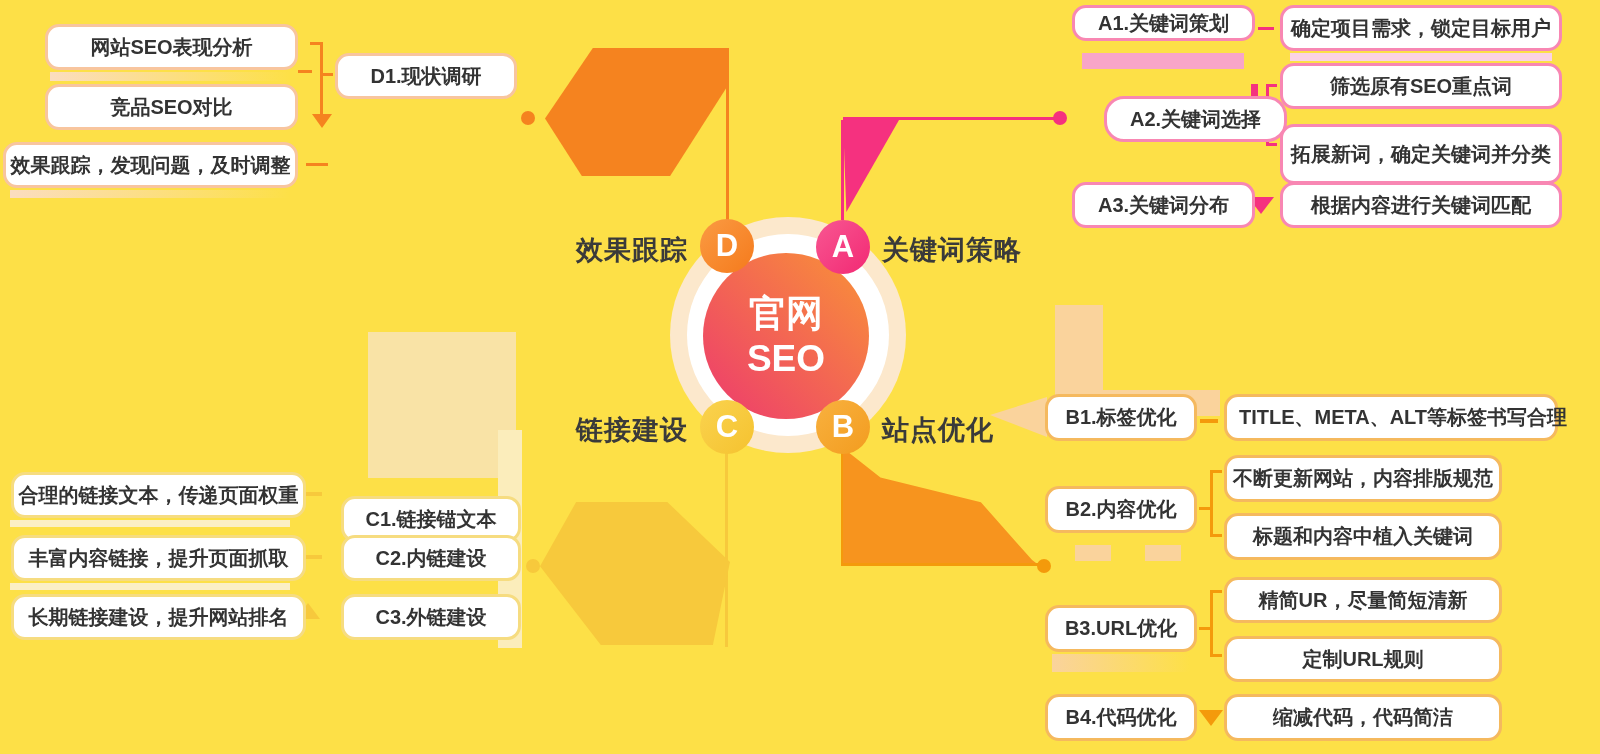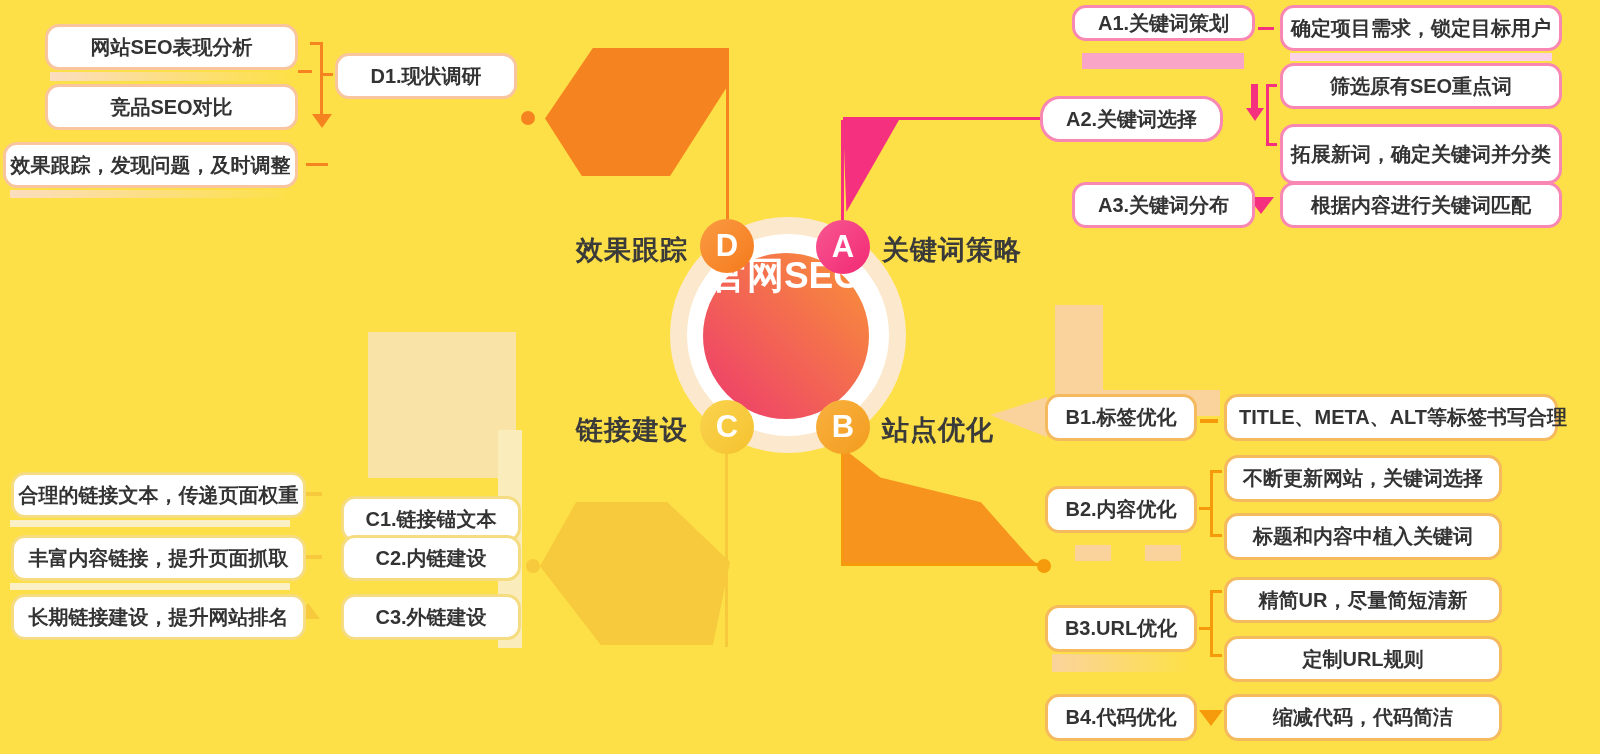--- a/index.html
+++ b/index.html
@@ -29,21 +29,21 @@
     z-index:6;
   }
   .side-label{
     position:absolute;font-size:27px;font-weight:bold;color:#3a3a3a;
     letter-spacing:1px;z-index:6;white-space:nowrap;
   }
   #center-main{
     position:absolute;left:703px;top:253px;width:166px;height:166px;border-radius:50%;
     background:linear-gradient(225deg,var(--grad-start) 0%,var(--grad-end) 100%);
     color:#fff;font-size:37px;font-weight:bold;line-height:1.22;
-    display:flex;flex-direction:row;align-items:flex-start;justify-content:center;
+    display:flex;flex-direction:column;align-items:center;justify-content:center;
     z-index:5;text-align:center;
   }
 </style>
 </head>
 <body>
 
 <div id="stage">
 
   <div class="box orange-d" style="left:45px;top:24px;width:253px;height:46px;">网站SEO表现分析</div>
   <div class="bar" style="left:50px;top:72px;width:240px;height:9px;background:linear-gradient(90deg,var(--orange-shadow),rgba(251,221,192,0));"></div>
@@ -68,21 +68,21 @@
   <div class="line" style="left:843px;top:117px;width:215px;height:3px;background:var(--pink);"></div>
   <div class="poly" style="left:843px;top:120px;width:56px;height:92px;background:var(--pink);clip-path:polygon(0 0,100% 0,6% 100%);"></div>
   <div class="dot" style="left:1053px;top:111px;background:var(--pink);"></div>
 
   <div class="box pink" style="left:1072px;top:5px;width:183px;height:36px;">A1.关键词策划</div>
   <div class="bar" style="left:1082px;top:53px;width:162px;height:16px;background:var(--pink-shadow);"></div>
   <div class="line" style="left:1258px;top:27px;width:16px;height:3px;background:var(--pink);"></div>
   <div class="box pink" style="left:1280px;top:5px;width:282px;height:46px;">确定项目需求，锁定目标用户</div>
   <div class="bar" style="left:1290px;top:53px;width:262px;height:8px;background:var(--pink-shadow-light);"></div>
 
-  <div class="box pink" style="left:1040px;top:96px;width:183px;height:46px;border-radius:20px;">A2.关键词选择</div>
+  <div class="box pink" style="left:1104px;top:96px;width:183px;height:46px;border-radius:20px;">A2.关键词选择</div>
   <div class="box pink" style="left:1280px;top:63px;width:282px;height:46px;">筛选原有SEO重点词</div>
   <div class="box pink" style="left:1280px;top:124px;width:282px;height:60px;">拓展新词，确定关键词并分类</div>
   <div class="line" style="left:1266px;top:84px;width:3px;height:62px;background:var(--pink);"></div>
   <div class="line" style="left:1269px;top:84px;width:8px;height:3px;background:var(--pink);"></div>
   <div class="line" style="left:1269px;top:143px;width:8px;height:3px;background:var(--pink);"></div>
   <div class="line" style="left:1251px;top:84px;width:7px;height:26px;background:var(--pink);"></div>
   <div class="tri" style="left:1246px;top:108px;border-left:9px solid transparent;border-right:9px solid transparent;border-top:13px solid var(--pink);"></div>
 
   <div class="box pink" style="left:1072px;top:182px;width:183px;height:46px;">A3.关键词分布</div>
   <div class="tri" style="left:1248px;top:197px;border-left:13px solid transparent;border-right:13px solid transparent;border-top:17px solid var(--pink);"></div>
@@ -97,21 +97,21 @@
   <div class="line" style="left:841px;top:452px;width:3px;height:114px;background:var(--orange-b);"></div>
   <div class="poly" style="left:843px;top:448px;width:197px;height:118px;background:var(--orange-wedge);clip-path:polygon(0 0,19% 25%,70% 46%,96% 95%,100% 100%,0 100%);"></div>
   <div class="line" style="left:843px;top:563px;width:200px;height:3px;background:var(--orange-b);"></div>
   <div class="dot" style="left:1037px;top:559px;background:var(--orange-b);"></div>
 
   <div class="box orange-b" style="left:1045px;top:394px;width:152px;height:47px;">B1.标签优化</div>
   <div class="line" style="left:1200px;top:419px;width:18px;height:4px;background:var(--orange-b);"></div>
   <div class="box orange-b" style="left:1224px;top:394px;width:334px;height:47px;padding-left:24px;">TITLE、META、ALT等标签书写合理</div>
 
   <div class="box orange-b" style="left:1045px;top:486px;width:152px;height:47px;">B2.内容优化</div>
-  <div class="box orange-b" style="left:1224px;top:455px;width:278px;height:47px;">不断更新网站，关键词选择</div>
+  <div class="box orange-b" style="left:1224px;top:455px;width:278px;height:47px;">不断更新网站，内容排版规范</div>
   <div class="box orange-b" style="left:1224px;top:513px;width:278px;height:47px;">标题和内容中植入关键词</div>
   <div class="line" style="left:1199px;top:507px;width:11px;height:3px;background:var(--orange-b);"></div>
   <div class="line" style="left:1210px;top:470px;width:3px;height:67px;background:var(--orange-b);"></div>
   <div class="line" style="left:1213px;top:470px;width:9px;height:3px;background:var(--orange-b);"></div>
   <div class="line" style="left:1213px;top:534px;width:9px;height:3px;background:var(--orange-b);"></div>
 
   <div class="box orange-b" style="left:1045px;top:605px;width:152px;height:47px;">B3.URL优化</div>
   <div class="bar" style="left:1052px;top:654px;width:138px;height:18px;background:linear-gradient(90deg,var(--orange-pale),rgba(250,211,156,0));"></div>
   <div class="box orange-b" style="left:1224px;top:577px;width:278px;height:46px;">精简UR，尽量简短清新</div>
   <div class="box orange-b" style="left:1224px;top:636px;width:278px;height:46px;">定制URL规则</div>

